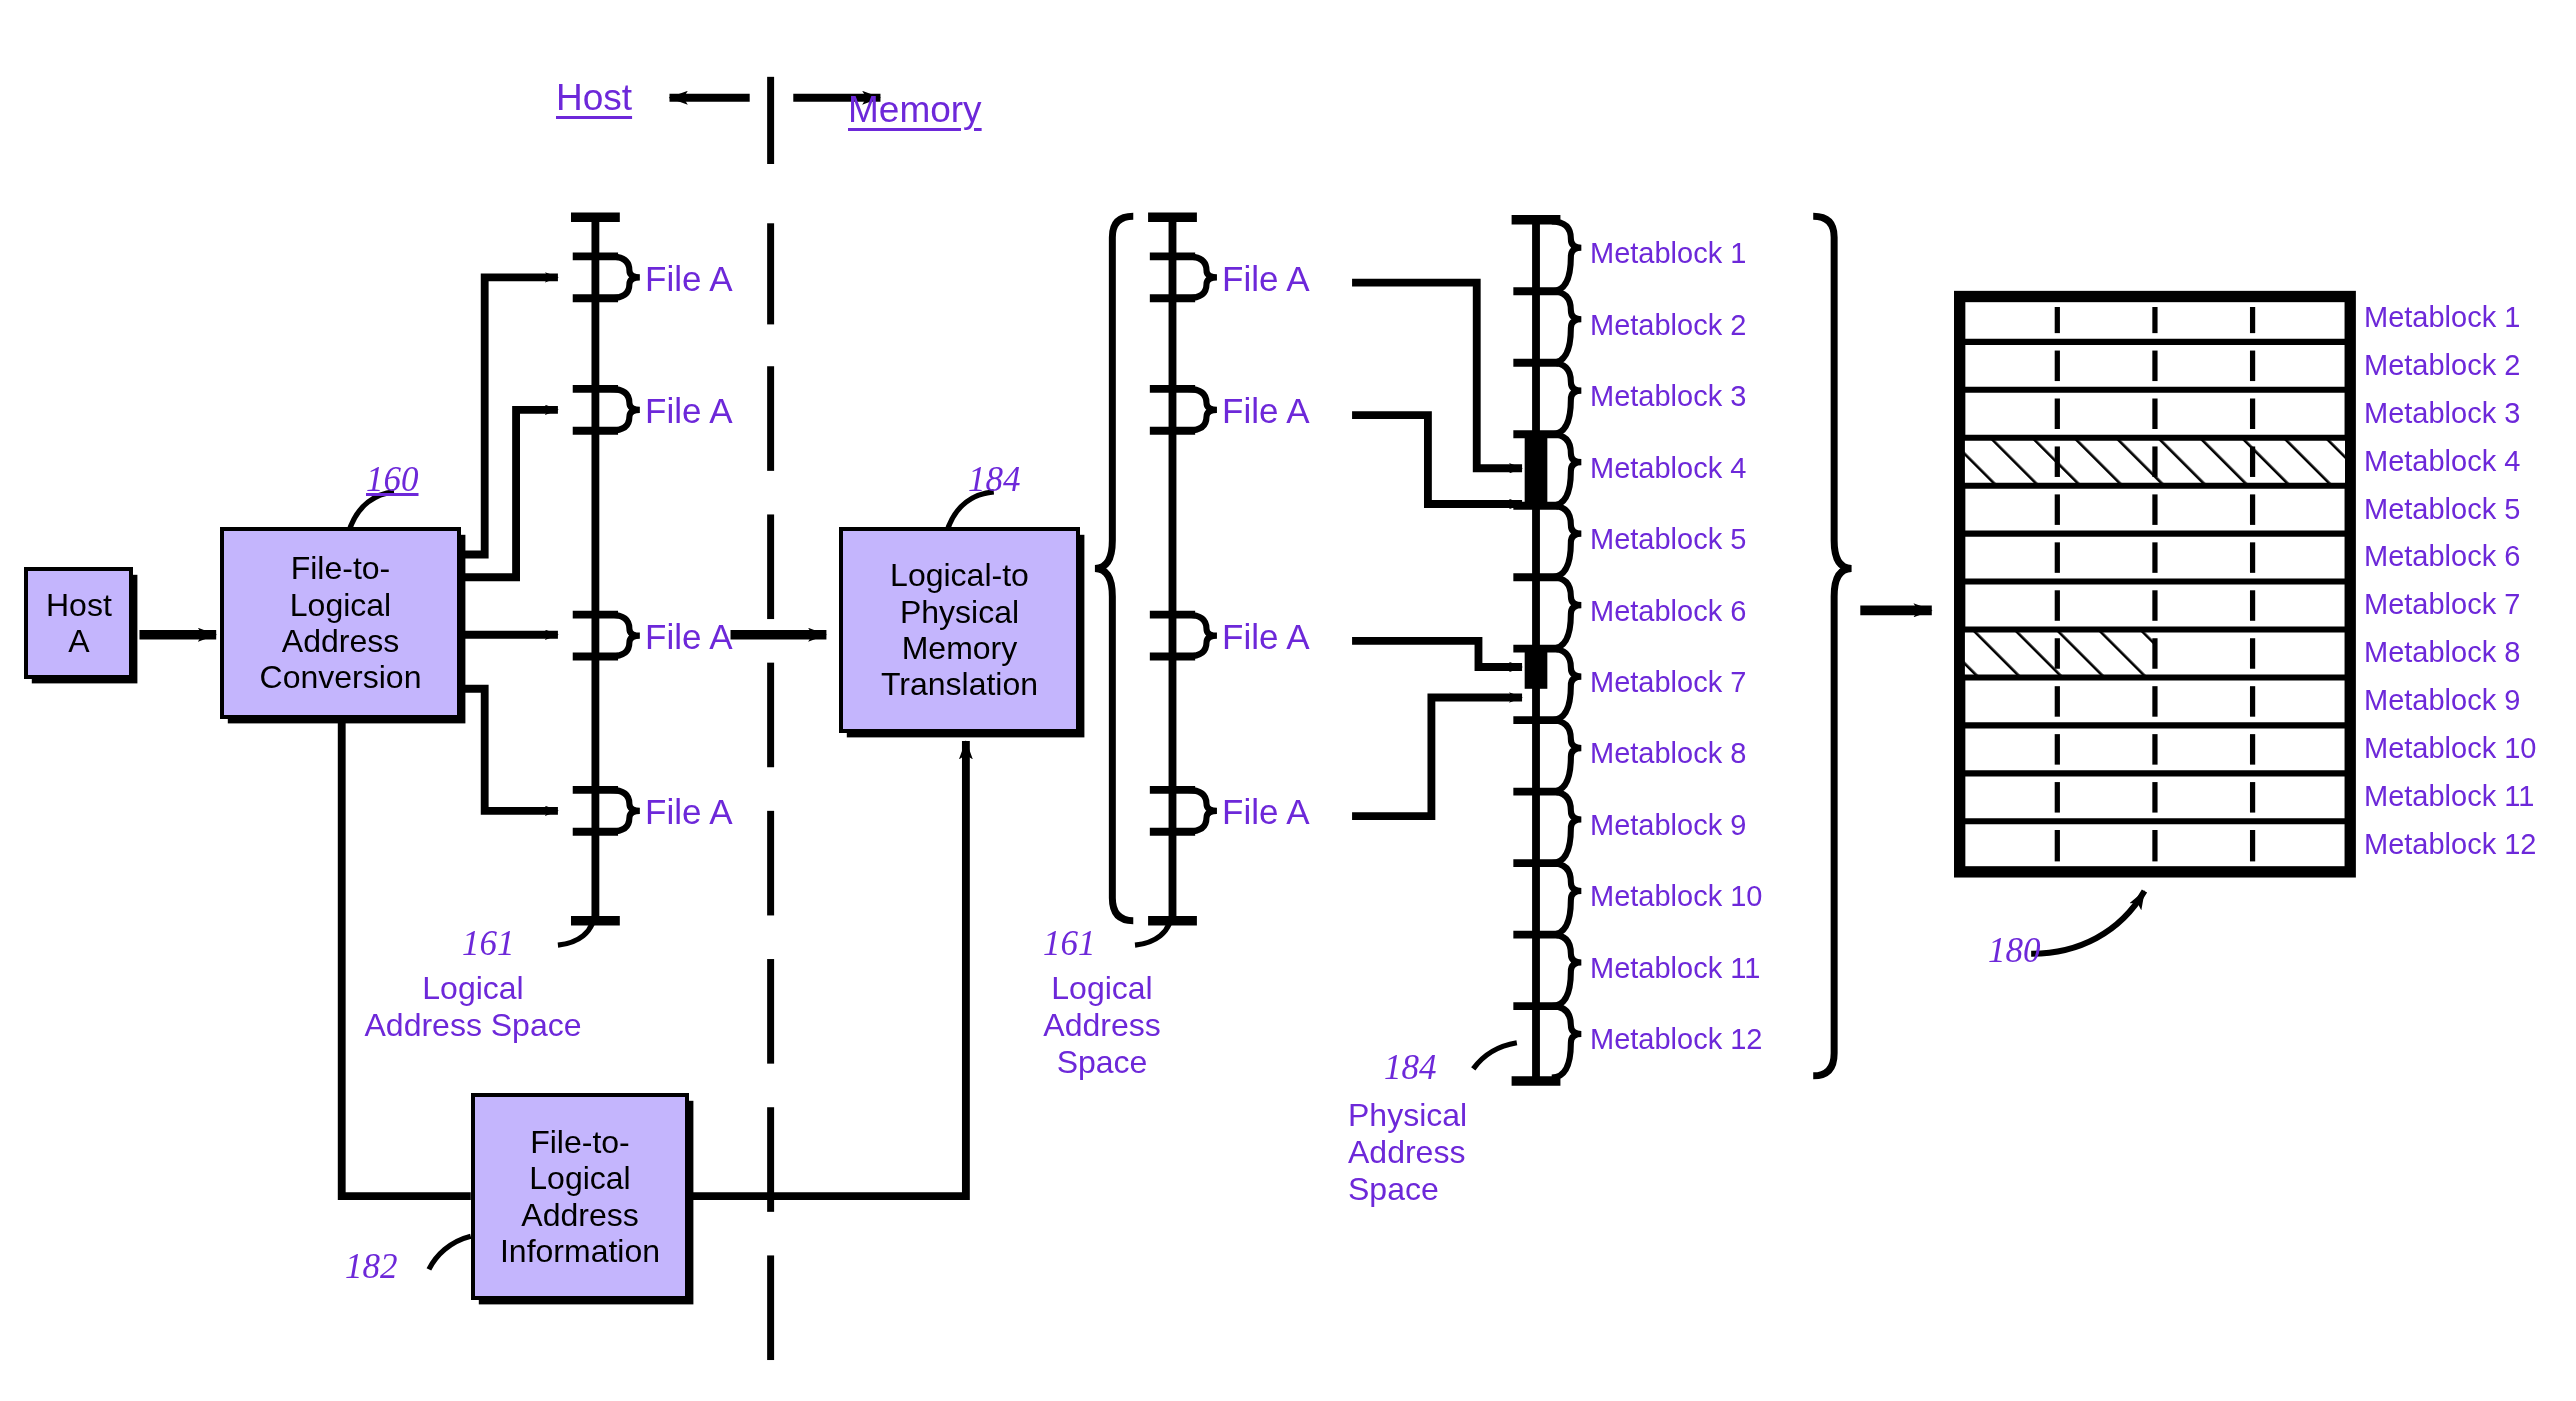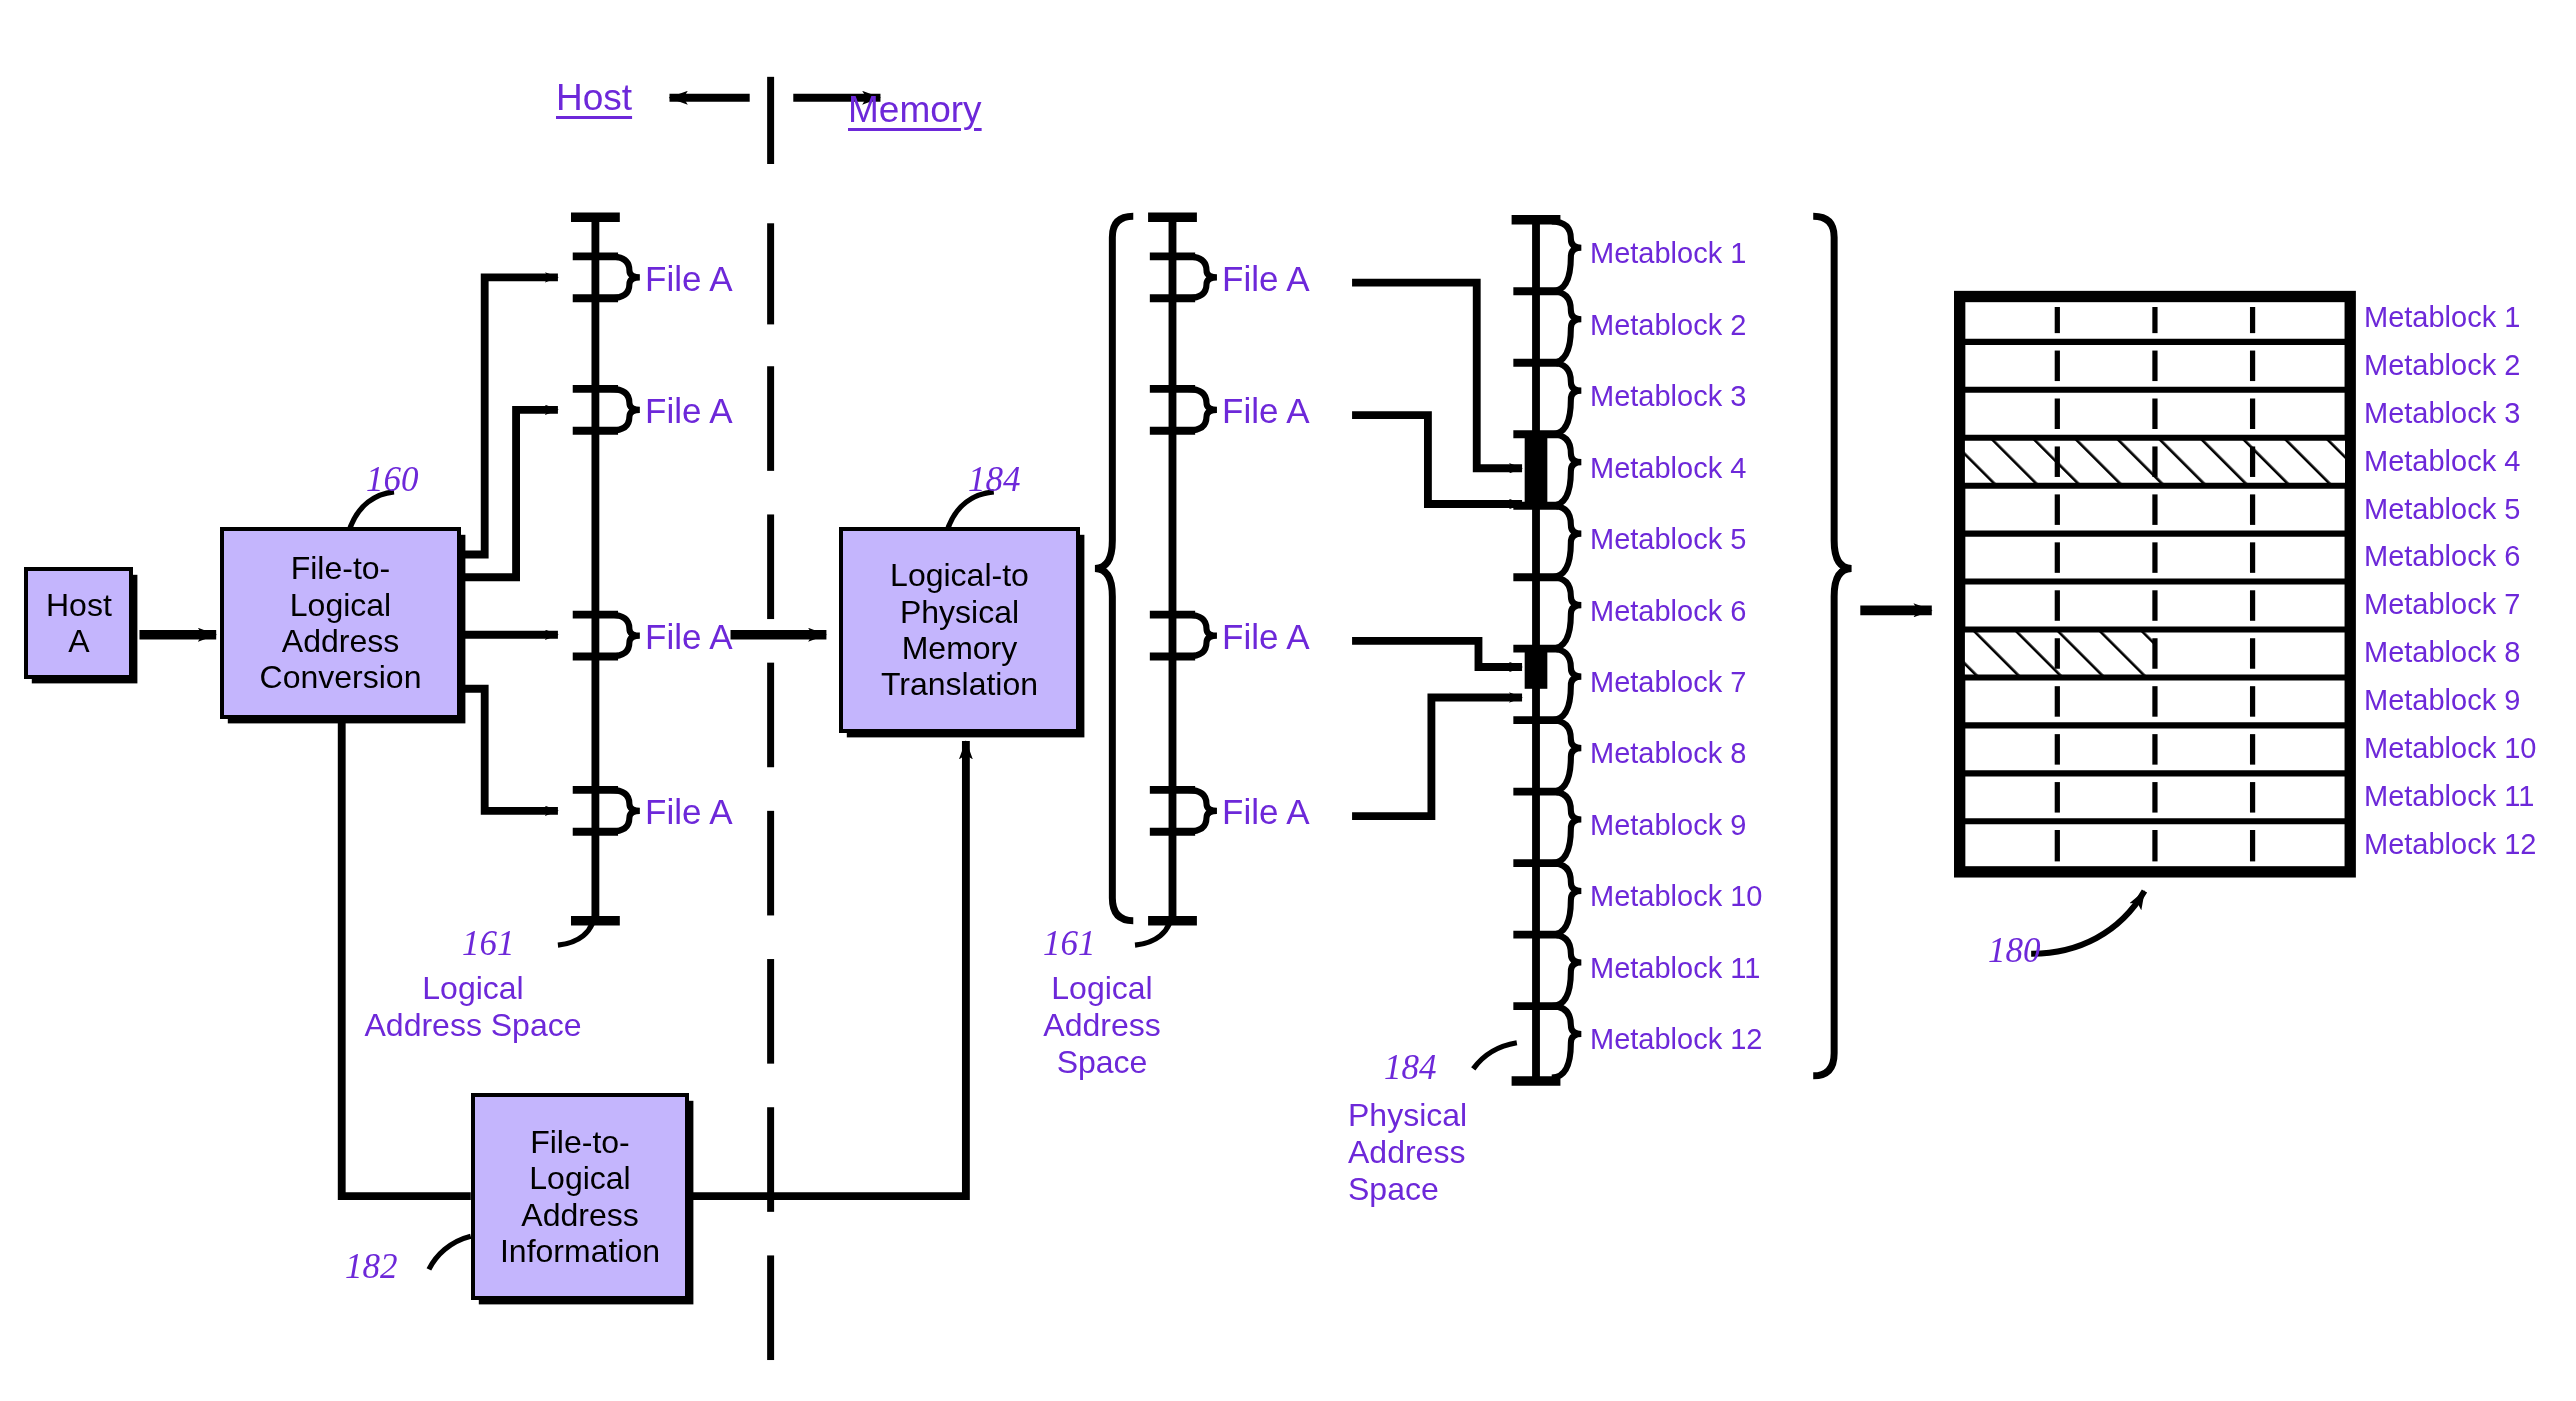--- a/index.html
+++ b/index.html
@@ -276,21 +276,21 @@
         <div>A</div>
     </div>
   </div>
 
   <div class="box" style="left:220px;top:527px;width:241px;height:192px;">
     <div class="t-box" style="white-space:pre-line;">File-to-
 Logical
 Address
 Conversion</div>
   </div>
-  <div class="lbl t-ref" style="left:366px;top:460px;">160</div>
+  <div class="lbl t-ref" style="left:366px;top:460px;text-decoration:underline;">160</div>
 
   <div class="lbl t-fa" style="left:645px;top:259px;">File A</div>
   <div class="lbl t-fa" style="left:645px;top:391px;">File A</div>
   <div class="lbl t-fa" style="left:645px;top:617px;">File A</div>
   <div class="lbl t-fa" style="left:645px;top:792px;">File A</div>
 
   <div class="lbl t-ref" style="left:462px;top:924px;">161</div>
   <div class="lbl t-cap" style="left:342px;top:970px;width:262px;white-space:pre-line;">Logical
 Address Space</div>
 

